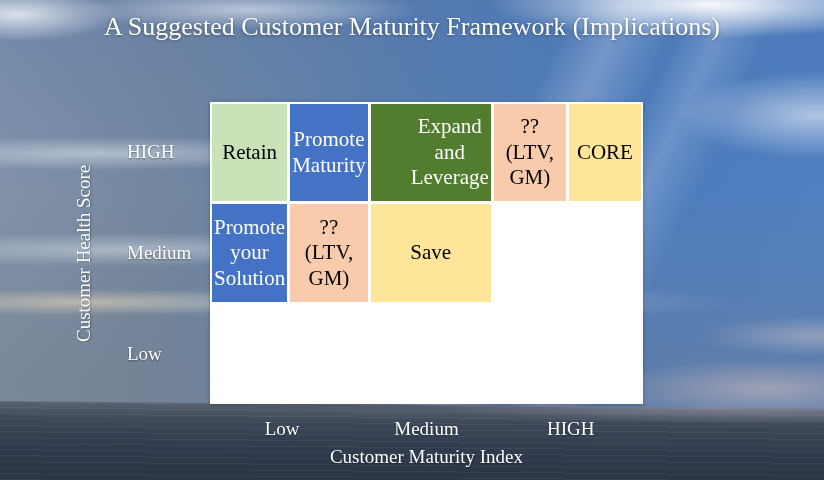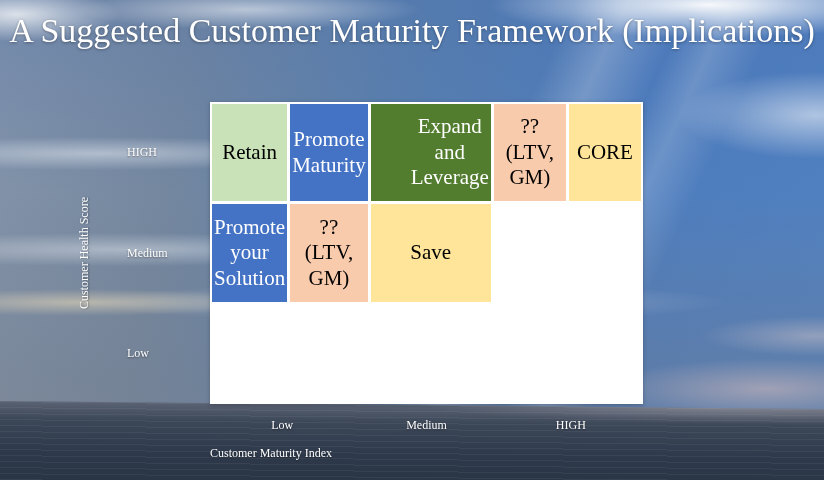--- a/index.html
+++ b/index.html
@@ -32,24 +32,24 @@
     transform:rotate(0.55deg); transform-origin:0 0;
     background:
       radial-gradient(55% 22% at 86% 0%, rgba(214,202,206,.30), rgba(214,202,206,0) 65%),
       radial-gradient(45% 35% at 0% 100%, rgba(10,16,26,.45), rgba(10,16,26,0) 70%),
       repeating-linear-gradient(180deg, rgba(255,255,255,.05) 0 1px, rgba(255,255,255,0) 1px 6px),
       linear-gradient(180deg, #5a6374 0%, #3c4758 16%, #2e3a4b 45%, #242e3e 100%);
   }
   
   .title {
     position:absolute; top:12px; left:0; width:100%; text-align:center;
-    margin:0; font-size:34px; font-weight:normal; color:#ffffff;
+    margin:0; font-size:26px; font-weight:normal; color:#ffffff;
     text-shadow:0 1px 3px rgba(0,0,0,.35); letter-spacing:0px;
   }
-  .axis-text { color:#ffffff; text-shadow:0 1px 2px rgba(0,0,0,.45); font-size:12px; }
+  .axis-text { color:#ffffff; text-shadow:0 1px 2px rgba(0,0,0,.45); font-size:19px; }
   .y-axis-title {
     position:absolute; left:72px; top:102px; height:302px; width:24px;
     display:flex; align-items:center; justify-content:center;
     writing-mode:vertical-rl; transform:rotate(180deg);
     white-space:nowrap;
   }
   .y-labels {
     position:absolute; left:127px; top:102px; height:302px; width:78px;
     display:flex; flex-direction:column;
   }
@@ -65,21 +65,21 @@
   .cell {
     display:flex; align-items:center; justify-content:center;
     text-align:center; font-size:21px; line-height:1.22;
     white-space:pre-line; padding:2px;
   }
   .x-labels {
     position:absolute; left:210px; top:418px; width:433px; display:flex;
   }
   .x-labels .xlab { flex:1; text-align:center; }
   .x-axis-title {
-    position:absolute; left:210px; top:446px; width:433px; 
+    position:absolute; left:210px; top:446px; width:433px; text-align:center;
   }
 </style>
 </head>
 <body>
 
 <div class="slide">
   <div class="sky"></div>
   <div class="ocean"></div>
 
   <h1 class="title">A Suggested Customer Maturity Framework (Implications)</h1>

